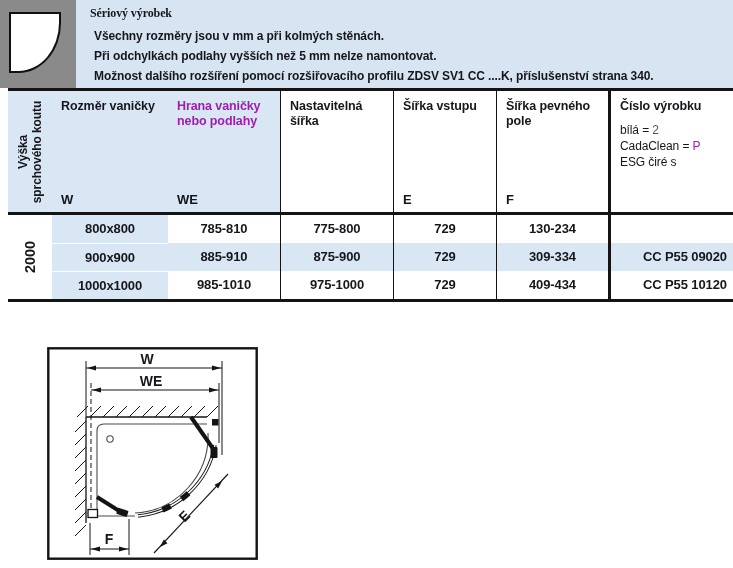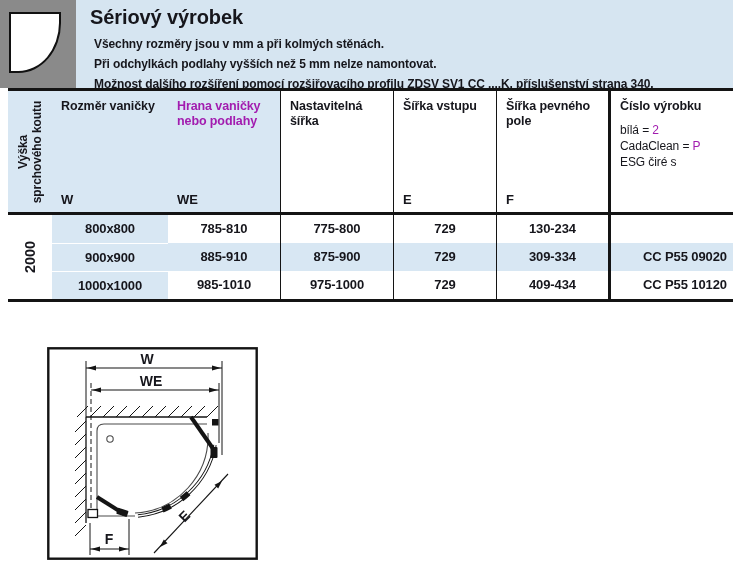--- a/index.html
+++ b/index.html
@@ -7,21 +7,21 @@
     position:relative; width:733px; height:568px; overflow:hidden;
     background:#fff; font-family:"Liberation Sans", sans-serif;
     color:#16161c; font-weight:bold; letter-spacing:-0.1px;
   }
   
   .topbar{position:absolute; left:0; top:0; width:733px; height:88px; background:#d6e5f1;}
   .icon-box{position:absolute; left:0; top:0; width:76px; height:88px; background:#8a8a8a;}
   .quadrant{position:absolute; left:9px; top:12px; width:48px; height:57px;
     background:#fff; border:2.5px solid #111; border-radius:0 0 82% 0;}
   .head-text{position:absolute; left:90px; top:6px; width:640px;}
-  .head-title{font-size:20px; margin:0 0 7px 0; font-weight:bold;}
+  .head-title{font-size:12px; margin:0 0 7px 0; font-weight:bold;font-family:Liberation Serif, serif;}
   .head-note{font-size:12px; margin:4px; line-height:16px;}
   
   .spec-table{
     position:absolute; left:8px; top:88px; width:733px;
     border-top:3px solid #141414; border-bottom:3px solid #141414;
     display:grid;
     grid-template-columns:44px 116px 112px 113px 103px 112px 133px;
     grid-template-rows:124px 28px 28px 28px;
   }
   .cell{position:relative; box-sizing:border-box;}

